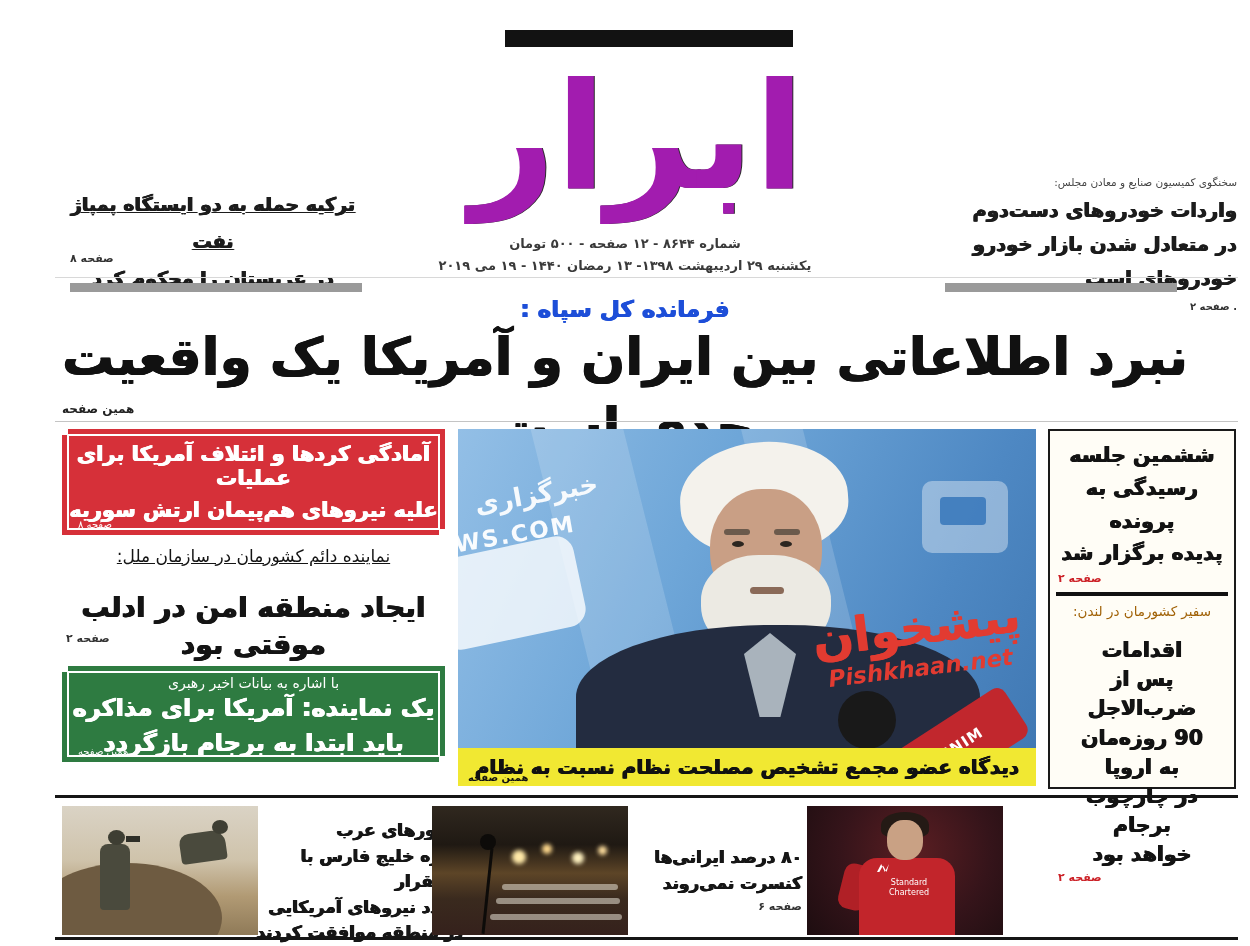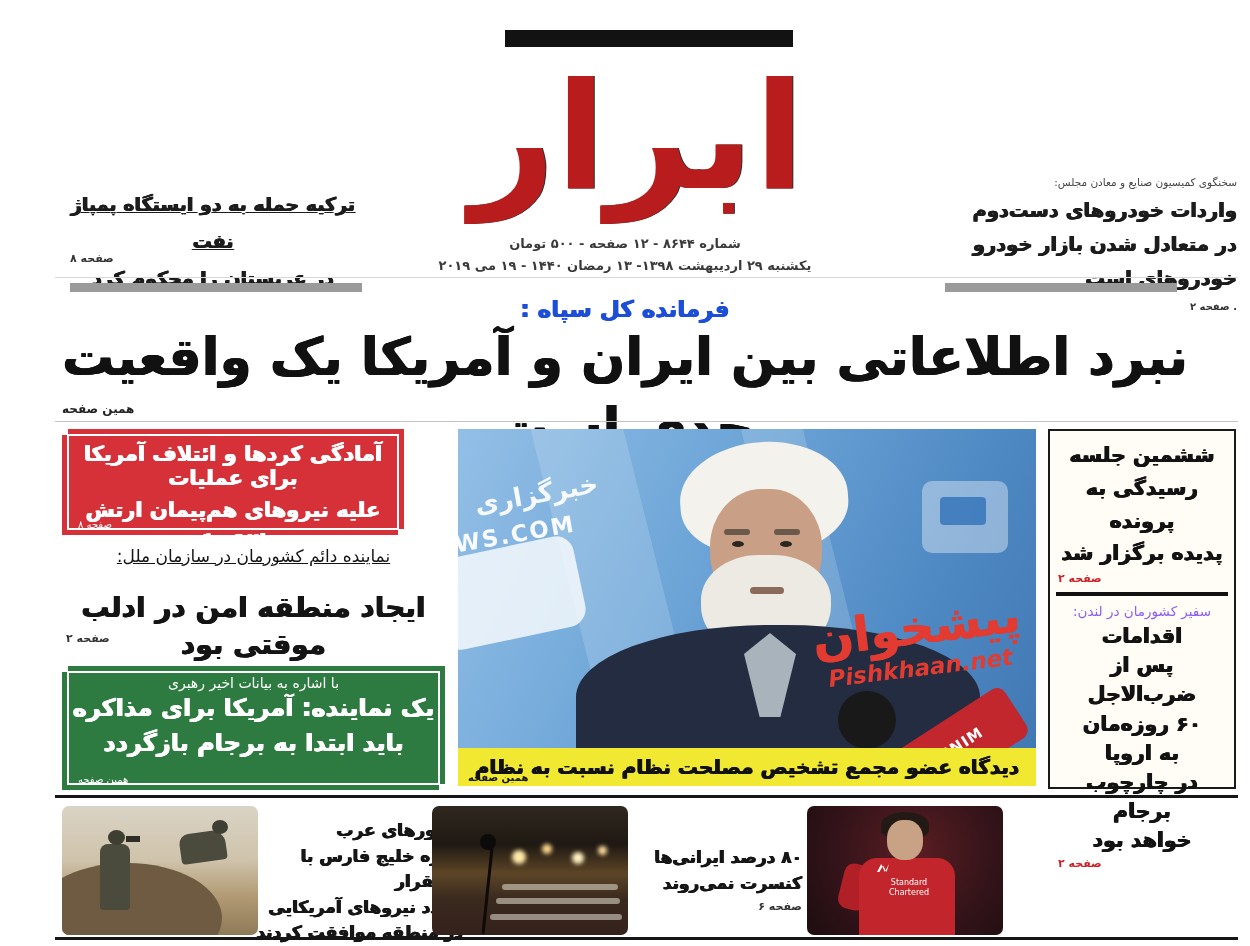--- a/index.html
+++ b/index.html
@@ -4,21 +4,21 @@
 <style>
   * { margin:0; padding:0; box-sizing:border-box; }
   body { background:#ffffff; font-family:"DejaVu Sans", sans-serif; }
   #page { position:relative; width:1250px; height:946px; background:#fff; overflow:hidden; direction:rtl; }
   .abs { position:absolute; }
   .heavy { font-weight:bold; text-shadow:0.6px 0 0 currentColor, -0.6px 0 0 currentColor; }
 
   
   .artifact-bar { left:505px; top:30px; width:288px; height:17px; background:#121212; }
   .masthead { left:0; right:0; top:52px; text-align:center; font-size:148px; line-height:1.15;
-              color:#b91c1c; font-weight:bold; text-shadow:1px 0 0 #2d2d2d; letter-spacing:-4px;padding-left:25px; }
+              color:#a21caf; font-weight:bold; text-shadow:1px 0 0 #2d2d2d; letter-spacing:-4px;padding-left:25px; }
   .issue-line { left:0; right:0; top:236px; text-align:center; font-size:13px; color:#3a3a3a; font-weight:bold; }
   .date-line  { left:0; right:0; top:258px; text-align:center; font-size:13px; color:#3a3a3a; font-weight:bold; }
 
   .tl-story { left:62px; top:186px; width:302px; text-align:center; color:#1c1c1c; }
   .tl-story .h { font-size:19px; line-height:1.95;text-decoration:underline; }
   .tl-ref { left:70px; top:252px; font-size:11px; color:#333; font-weight:bold; }
   .bar-left  { left:70px;  top:283px; width:292px; height:9px; background:#9a9a9a; }
 
   .tr-story { left:945px; top:176px; width:292px; text-align:right; color:#1c1c1c; }
   .tr-story .k { font-size:10.5px; color:#444; margin-bottom:6px; }
@@ -34,31 +34,31 @@
                    color:#111; letter-spacing:-2px; line-height:1.35; }
   .lead-ref { left:62px; top:402px; font-size:12px; font-weight:bold; color:#222; position:absolute; direction:rtl; }
   .section-rule { left:55px; top:421px; width:1183px; height:1px; background:#c4c4c4; }
 
   
   .fancy { outline:2px solid #fff; outline-offset:-7px; }
   .notch { position:absolute; width:9px; height:9px; background:#fff; }
   .notch.tl { top:-3px; right:auto; left:-3px; }
   .notch.br { bottom:-3px; right:-3px; }
 
-  .red-box { left:62px; top:429px; width:342px; height:106px; background:#d63039; color:#fff; text-align:center; }
+  .red-box { left:62px; top:429px; width:383px; height:106px; background:#d63039; color:#fff; text-align:center; }
   .red-box .l1 { font-size:21px; margin-top:13px; }
   .red-box .l2 { font-size:21px; margin-top:8px; }
   .red-box .ref { position:absolute; right:auto; left:16px; bottom:5px; font-size:10px; color:#fff; }
 
   .idlib { left:62px; top:546px; width:383px; text-align:center; color:#141414; }
   .idlib .k { font-size:17px; margin-bottom:24px;text-decoration:underline; }
   .idlib .l { font-size:28px; line-height:1.32; }
   .idlib-ref { left:66px; top:632px; font-size:11px; font-weight:bold; color:#333; }
 
-  .green-box { left:62px; top:666px; width:383px; height:124px; background:#2e7b41; color:#fff; text-align:center; }
+  .green-box { left:62px; top:666px; width:383px; height:96px; background:#2e7b41; color:#fff; text-align:center; }
   .green-box .k { font-size:14px; margin-top:9px; }
   .green-box .l { font-size:24px; line-height:1.45; }
   .green-box .ref { position:absolute; left:16px; bottom:5px; font-size:10px; color:#fff; }
 
   
   .photo { left:458px; top:429px; width:578px; height:357px; overflow:hidden;
            background:linear-gradient(115deg,#93bfe6 0%,#6ea6d8 38%,#4e88c3 75%,#3f77b2 100%); }
   .stripe { position:absolute; background:rgba(255,255,255,0.16); transform:rotate(-14deg); }
   .press-blob { position:absolute; left:-22px; top:118px; width:145px; height:92px; background:rgba(255,255,255,0.78);
                 border-radius:18px; transform:rotate(-12deg); }
@@ -86,27 +86,27 @@
   .wm .en { font-size:23px; font-weight:bold; font-style:italic; direction:ltr; }
   .caption { position:absolute; left:0; right:0; bottom:0; height:38px; background:#f1e832; color:#111;
              text-align:center; font-size:20px; line-height:38px; }
   .caption .ref { position:absolute; left:10px; bottom:3px; font-size:10px; font-weight:bold; line-height:1; }
 
   
   .right-col { left:1048px; top:429px; width:188px; height:360px; border:2px solid #1a1a1a; background:#fffdf6; padding:8px 6px 0 6px; }
   .rc1 .l { text-align:center; font-size:20.5px; line-height:1.6; color:#131313; }
   .rc-ref { font-size:11px; color:#cc2127; font-weight:bold; text-align:left; padding:2px 4px 0 2px; }
   .rc-div { width:100%; height:4px; background:#111; margin:7px 0 7px 0; }
-  .rc2 .k { text-align:center; font-size:13.5px; color:#8b5cf6; margin-bottom:3px; }
+  .rc2 .k { text-align:center; font-size:13.5px; color:#a16207; margin-bottom:17px; }
   .rc2 .l { text-align:center; font-size:20.5px; line-height:1.42; color:#131313; }
 
   
   .bottom-sep { left:55px; top:795px; width:1183px; height:3px; background:#161616; }
   .bottom-line { left:55px; top:937px; width:1183px; height:3px; background:#161616; }
-  .bp { position:absolute; top:806px; width:196px; height:129px; overflow:hidden;border-radius:7px; }
+  .bp { position:absolute; top:806px; width:196px; height:129px; overflow:hidden; }
   .bt { position:absolute; text-align:right; color:#161616; }
   .bt .l { font-size:17px; line-height:1.5; }
   .bt .ref { font-size:11px; font-weight:bold; color:#333; margin-top:4px; }
 
   
   .scene-soldiers { left:62px; background:linear-gradient(#dad3c5 0%, #cfc3ab 42%, #b19a74 70%, #93causes 100%); background:linear-gradient(#dad3c5 0%, #cfc3ab 42%, #b19a74 70%, #8f7a58 100%); }
   .mound { position:absolute; left:-30px; bottom:-38px; width:190px; height:110px; background:#6e5b41; border-radius:50%; }
   .soldier { position:absolute; background:#4a4a3d; }
   .s1-body { left:38px; top:38px; width:30px; height:66px; border-radius:8px 8px 4px 4px; }
   .s1-head { left:46px; top:24px; width:17px; height:15px; border-radius:50%; background:#3e3e33; position:absolute; }
@@ -227,21 +227,21 @@
       <div class="l heavy">ششمین جلسه</div>
       <div class="l heavy">رسیدگی به پرونده</div>
       <div class="l heavy">پدیده برگزار شد</div>
       <div class="rc-ref">صفحه ۲</div>
     </div>
     <div class="rc-div"></div>
     <div class="rc2">
       <div class="k">سفیر کشورمان در لندن:</div>
       <div class="l heavy">اقدامات</div>
       <div class="l heavy">پس از ضرب‌الاجل</div>
-      <div class="l heavy">۶۰ روزه‌مان</div>
+      <div class="l heavy">90 روزه‌مان</div>
       <div class="l heavy">به اروپا</div>
       <div class="l heavy">در چارچوب برجام</div>
       <div class="l heavy">خواهد بود</div>
       <div class="rc-ref">صفحه ۲</div>
     </div>
   </div>
 
   <div class="abs bottom-sep"></div>
 
   <div class="bp scene-soldiers">

